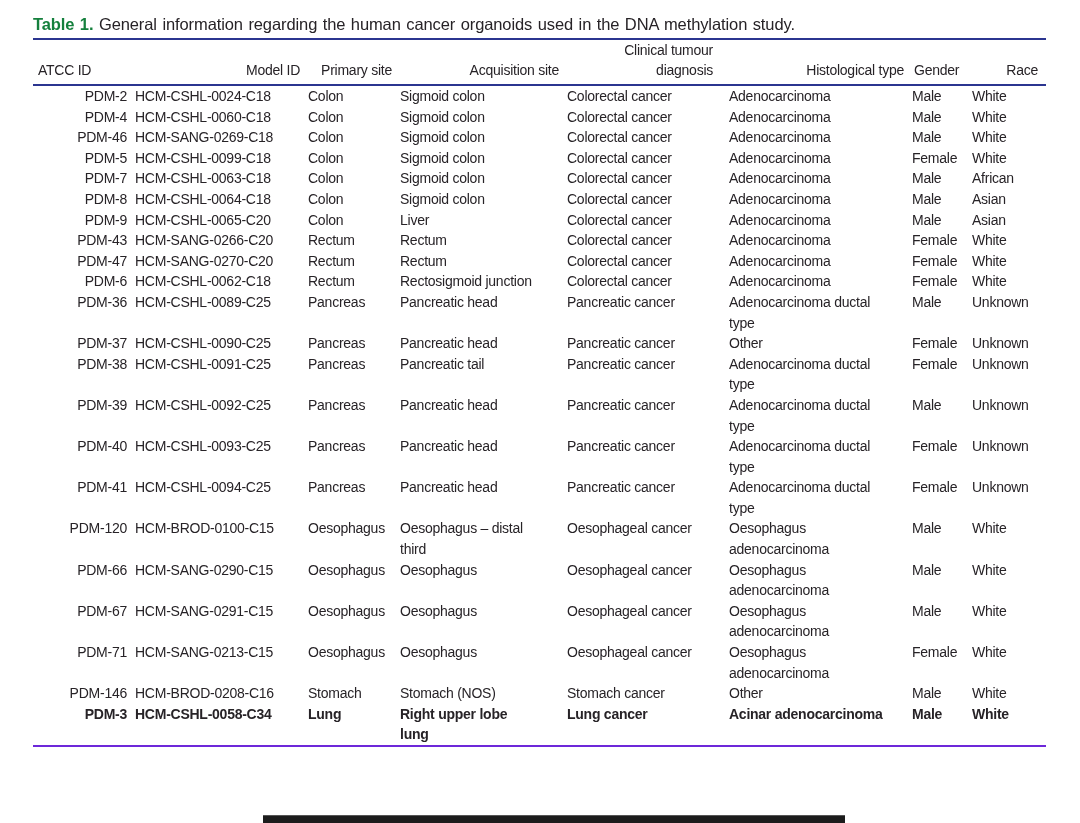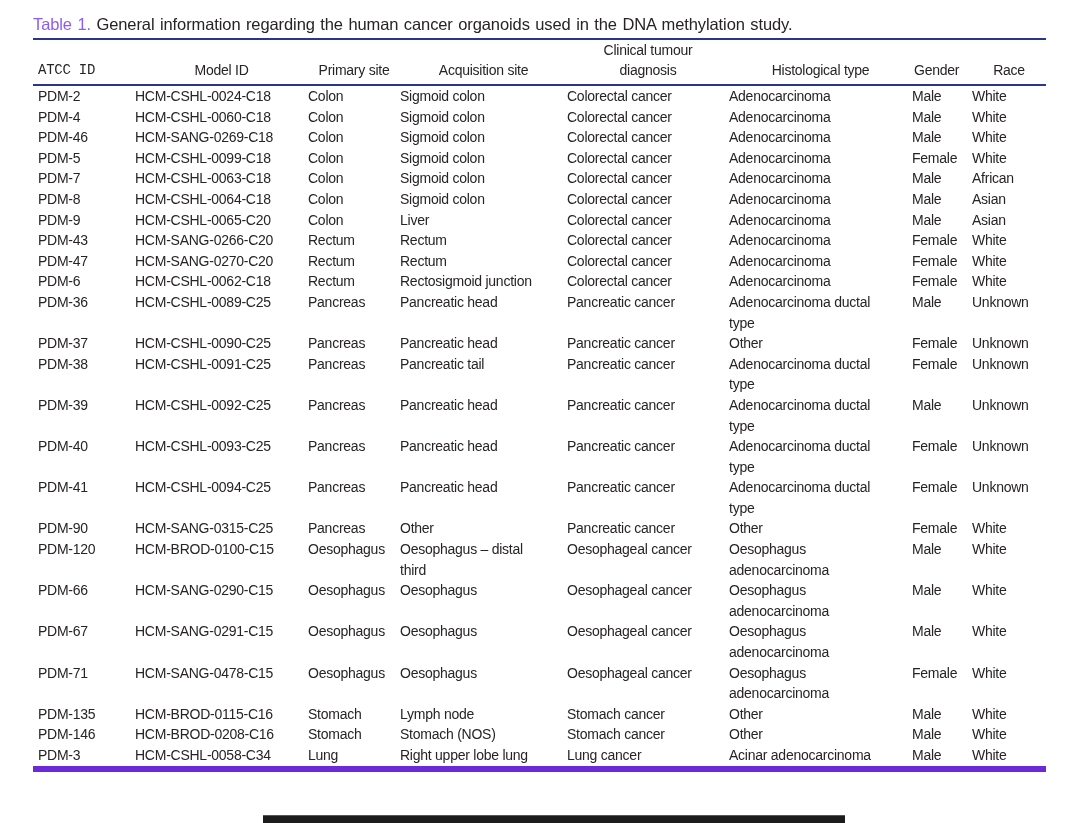--- a/index.html
+++ b/index.html
@@ -21,22 +21,22 @@
     top: 13px;
     width: 1013px;
     font-size: 16.5px;
     line-height: 22px;
     letter-spacing: -0.1px;
     word-spacing: 1px;
     padding-bottom: 3px;
     border-bottom: 2.5px solid #2b3590;
   }
   .caption .tlabel {
-    color: #8b5cf6;
-    font-weight: normal;
+    color: #15803d;
+    font-weight: bold;
   }
   table.data-table {
     position: absolute;
     left: 33px;
     top: 39px;
     width: 1013px;
     border-collapse: collapse;
     table-layout: fixed;
     font-size: 14px;
     letter-spacing: -0.25px;
@@ -50,35 +50,36 @@
   col.c5 { width: 162px; }
   col.c6 { width: 183px; }
   col.c7 { width: 60px;  }
   col.c8 { width: 74px;  }
   thead th {
     font-weight: normal;
     vertical-align: bottom;
     height: 42px;
     padding: 0 8px 3px 8px;
     border-bottom: 2px solid #2b3590;
-    text-align: center;
-  }
-  thead th.c1 { text-align: left; padding-left: 5px; font-family: Liberation Mono, monospace; }
+    text-align: right;
+  }
+  thead th.c1 { text-align: left; padding-left: 5px; }
   thead th.c7 { text-align: left; padding-left: 2px; }
   thead th.c5 { padding-left: 16px; padding-right: 16px; }
   tbody td {
     vertical-align: top;
     text-align: left;
     padding: 0 8px 0 0;
   }
-  tbody td.c1 { padding-left: 5px; }
+  tbody td.c1 { padding-left: 5px; text-align: right; }
   tbody td.c4 { padding-right: 35px; margin-left: 28px; }
   tbody td.c6 { padding-right: 18px; }
   tbody tr:last-child td {
-    border-bottom: 6px solid #6d28d9;
+    border-bottom: 2px solid #6d28d9;
+    font-weight: bold;
   }
   .cropped-bar {
     position: absolute;
     left: 263px;
     top: 815px;
     width: 582px;
     height: 8px;
     background: #1c1c1c;
     border-top: 1px solid #555;
   }
@@ -269,30 +270,20 @@
         <td class="c1">PDM-41</td>
         <td class="c2">HCM-CSHL-0094-C25</td>
         <td class="c3">Pancreas</td>
         <td class="c4">Pancreatic head</td>
         <td class="c5">Pancreatic cancer</td>
         <td class="c6">Adenocarcinoma ductal type</td>
         <td class="c7">Female</td>
         <td class="c8">Unknown</td>
       </tr>
       <tr>
-        <td class="c1">PDM-90</td>
-        <td class="c2">HCM-SANG-0315-C25</td>
-        <td class="c3">Pancreas</td>
-        <td class="c4">Other</td>
-        <td class="c5">Pancreatic cancer</td>
-        <td class="c6">Other</td>
-        <td class="c7">Female</td>
-        <td class="c8">White</td>
-      </tr>
-      <tr>
         <td class="c1">PDM-120</td>
         <td class="c2">HCM-BROD-0100-C15</td>
         <td class="c3">Oesophagus</td>
         <td class="c4">Oesophagus – distal third</td>
         <td class="c5">Oesophageal cancer</td>
         <td class="c6">Oesophagus adenocarcinoma</td>
         <td class="c7">Male</td>
         <td class="c8">White</td>
       </tr>
       <tr>
@@ -310,36 +301,26 @@
         <td class="c2">HCM-SANG-0291-C15</td>
         <td class="c3">Oesophagus</td>
         <td class="c4">Oesophagus</td>
         <td class="c5">Oesophageal cancer</td>
         <td class="c6">Oesophagus adenocarcinoma</td>
         <td class="c7">Male</td>
         <td class="c8">White</td>
       </tr>
       <tr>
         <td class="c1">PDM-71</td>
-        <td class="c2">HCM-SANG-0478-C15</td>
+        <td class="c2">HCM-SANG-0213-C15</td>
         <td class="c3">Oesophagus</td>
         <td class="c4">Oesophagus</td>
         <td class="c5">Oesophageal cancer</td>
         <td class="c6">Oesophagus adenocarcinoma</td>
         <td class="c7">Female</td>
-        <td class="c8">White</td>
-      </tr>
-      <tr>
-        <td class="c1">PDM-135</td>
-        <td class="c2">HCM-BROD-0115-C16</td>
-        <td class="c3">Stomach</td>
-        <td class="c4">Lymph node</td>
-        <td class="c5">Stomach cancer</td>
-        <td class="c6">Other</td>
-        <td class="c7">Male</td>
         <td class="c8">White</td>
       </tr>
       <tr>
         <td class="c1">PDM-146</td>
         <td class="c2">HCM-BROD-0208-C16</td>
         <td class="c3">Stomach</td>
         <td class="c4">Stomach (NOS)</td>
         <td class="c5">Stomach cancer</td>
         <td class="c6">Other</td>
         <td class="c7">Male</td>

